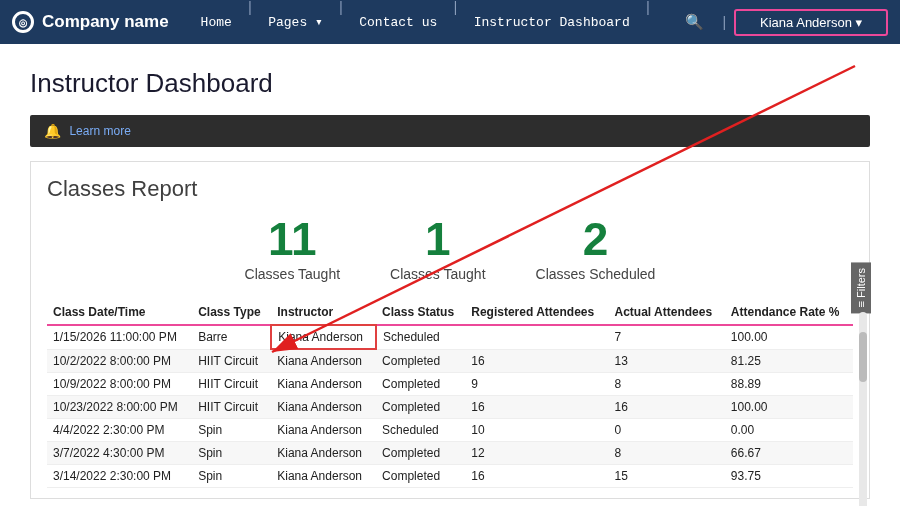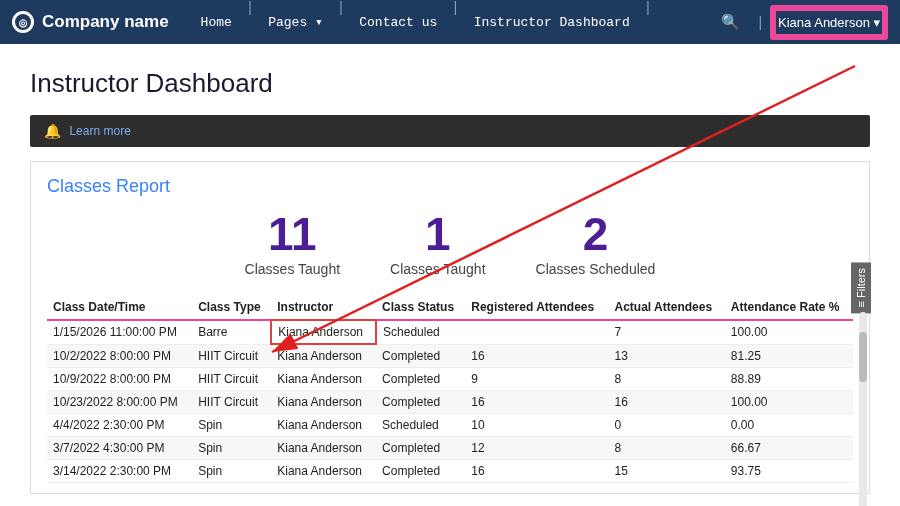--- a/index.html
+++ b/index.html
@@ -35,23 +35,23 @@
       cursor: pointer;
     }
     .nav-sep {
       color: #8a9dba; font-size: 14px;
     }
     .nav-search {
       margin: 0 10px; cursor: pointer; color: white; font-size: 15px;
     }
     .nav-user {
       background: transparent;
-      border: 6px solid #ec4899;
+      border: 2px solid #ec4899;
       color: white;
-      padding: 4px 2px;
+      padding: 4px 24px;
       border-radius: 3px;
       font-size: 13px;
       cursor: pointer;
       display: flex; align-items: center; gap: 5px;
     }
 
     
     .main-content {
       padding: 24px 30px 10px 30px;
       background: white;
@@ -79,40 +79,40 @@
     .trial-banner .bell-icon { font-size: 14px; color: #f5c518; }
     .trial-banner a { color: #7aacf5; text-decoration: none; }
 
     
     .report-section {
       border: 1px solid #ddd;
       padding: 14px 16px 10px;
       position: relative;
     }
     .report-title {
-      font-size: 18px;
+      font-size: 22px;
       font-weight: 500;
-      color: #3b82f6;
+      color: #404040;
       margin-bottom: 14px;
     }
 
     
     .stats-row {
       display: flex;
       gap: 50px;
       justify-content: center;
       margin-bottom: 18px;
     }
     .stat-item {
       text-align: center;
     }
     .stat-number {
       font-size: 46px;
       font-weight: 700;
-      color: #4c1d95;
+      color: #15803d;
       line-height: 1;
     }
     .stat-label {
       font-size: 14px;
       color: #444;
       margin-top: 4px;
     }
 
     
     table {

